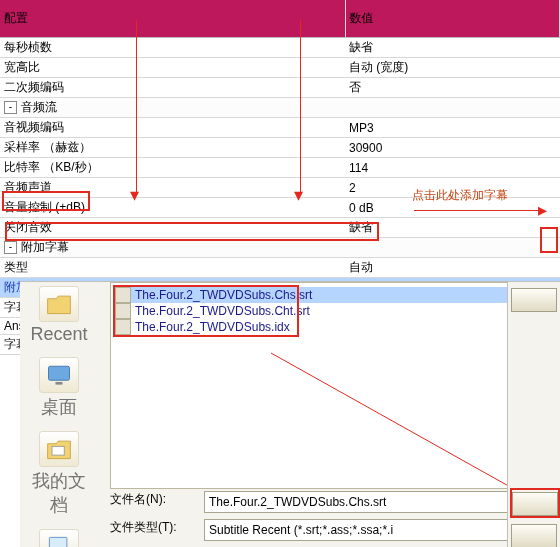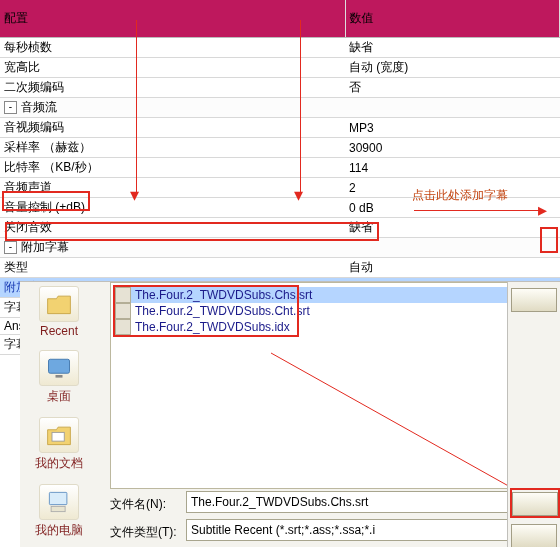--- a/index.html
+++ b/index.html
@@ -13,26 +13,26 @@
 .red-box{border:2px solid #e2291f;position:absolute}
 .red-text{color:#c2410c;position:absolute;font-size:12px}
 .arrow{position:absolute;color:#e2291f;font-size:18px;line-height:1}
 .arrow-line{position:absolute;background:#e2291f}
 
 .dialog{background:#f4f3ee;border-top:1px solid #c0bfba;position:absolute;left:20px;right:0;bottom:0;height:265px}
 .sidebar{position:absolute;left:8px;top:4px;width:62px;text-align:center}
 .sidebar .item{margin-bottom:12px}
 .sidebar .icon{width:38px;height:34px;margin:0 auto 2px;display:flex;align-items:center;justify-content:center;border:1px solid #e0dbc8;border-radius:3px;background:linear-gradient(#fff,#efe9d2)}
 .sidebar svg{width:28px;height:28px}
-.sidebar .lbl{font-size:12px;color:#7f1d1d}
+.sidebar .lbl{font-size:18px;color:#737373}
 .pane{position:absolute;left:90px;right:4px;top:0;bottom:58px;background:#fff;border:1px solid #bcb89f;padding:4px;overflow:hidden}
 .file-item{display:flex;align-items:center;gap:4px;height:16px;color:#1a1a8a}
 .file-item .ficon{width:14px;height:14px;background:#e6e2d4;border:1px solid #b3ae96;display:inline-block}
 .bottom{position:absolute;left:90px;right:4px;bottom:6px;height:50px}
-.row{display:flex;align-items:flex-end;margin-bottom:6px;gap:0}
+.row{display:flex;align-items:flex-start;margin-bottom:6px;gap:18px}
 .row label{width:76px}
 .combo{flex:1;height:20px;border:1px solid #a8a58e;background:#fff;display:flex;align-items:center;padding:0 4px;position:relative}
 .combo .cbtn{position:absolute;right:1px;top:1px;bottom:1px;width:17px;background:linear-gradient(#f6f4ea,#d8d3ba);border-left:1px solid #b3ae96;display:flex;align-items:center;justify-content:center;color:#555}
 .vsplit{position:absolute;right:0;top:282px;bottom:0;width:52px;border-left:1px solid #c0bfba;background:#f4f3ee}
 .btn{width:44px;height:22px;margin:6px auto;border:1px solid #a39e86;background:linear-gradient(#fefdf7,#e0dbc3);display:block}
 
 .expander{display:inline-block;width:11px;height:11px;border:1px solid #888;background:#fff;text-align:center;line-height:9px;font-size:10px;margin-right:4px;vertical-align:middle}
 </style>
 </head>
 <body>

